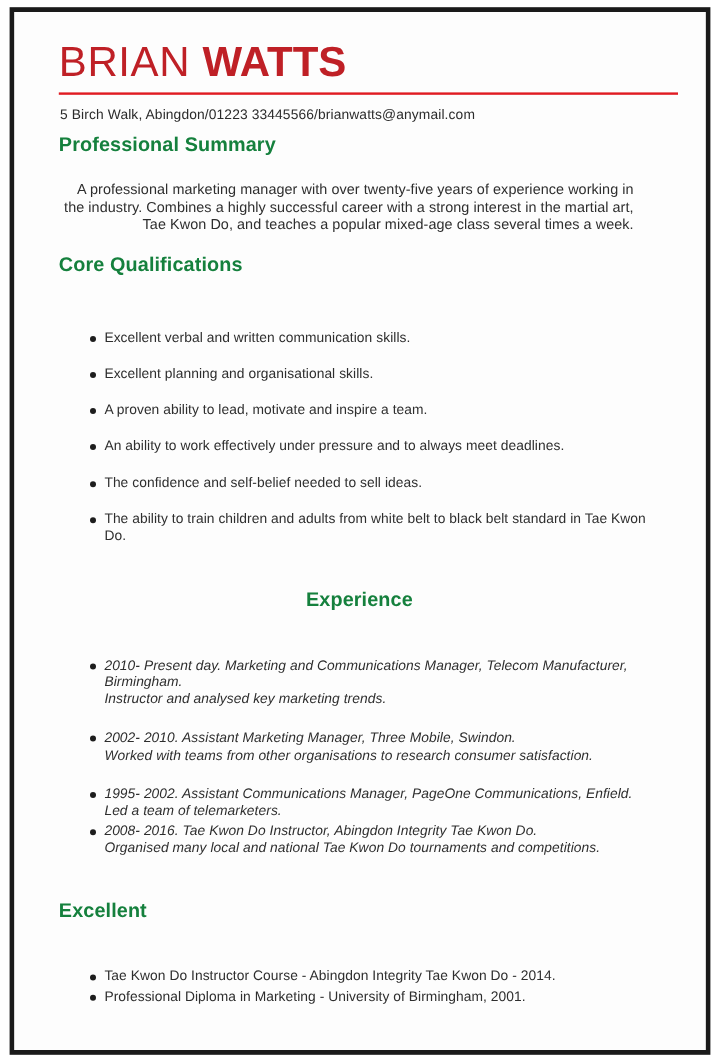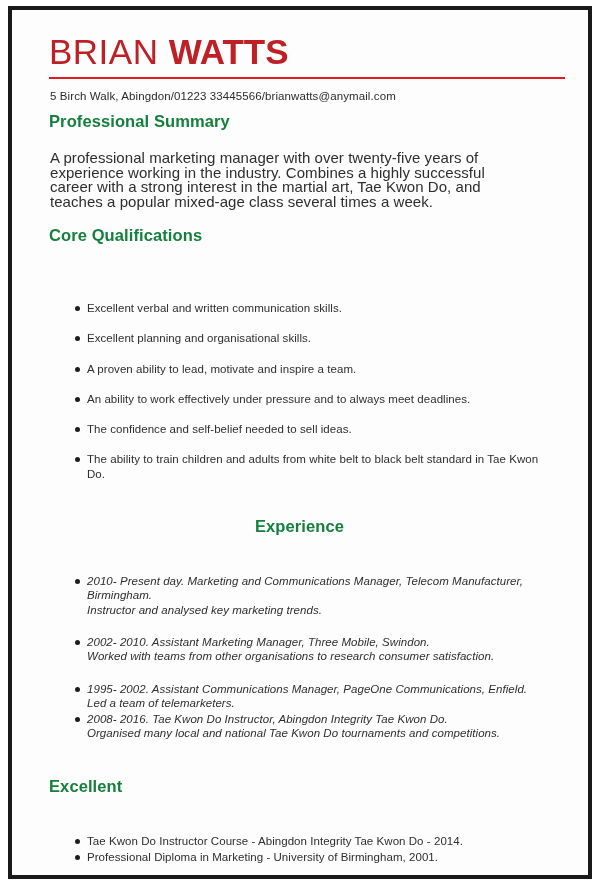--- a/index.html
+++ b/index.html
@@ -80,35 +80,36 @@
     letter-spacing: 0.1px;
     margin: 0;
   }
   .sec-head.summary  { margin-top: 8px; }
   .sec-head.core     { margin-top: 17px; }
   .sec-head.exp      { margin-top: 36px; text-align: center; }
   .sec-head.edu      { margin-top: 36px; }
 
   
   .summary-text {
-    font-size: 15px;
+    font-size: 12px;
     line-height: 14.5px;
     color: #2e2e2e;
     margin: 20px 0 0 1px;
     max-width: 478px;
     letter-spacing: 0.05px;
+    text-align: right;
   }
 
   
   ul.bullets {
     list-style: none;
     margin: 0;
     padding: 0;
   }
-  ul.bullets.core-list { margin-top: 56px; }
+  ul.bullets.core-list { margin-top: 44px; }
   ul.bullets.exp-list  { margin-top: 38px; font-style: italic; }
   ul.bullets.edu-list  { margin-top: 38px; }
 
   ul.bullets > li {
     position: relative;
     padding-left: 38px;
     font-size: 11.5px;
     line-height: 14.3px;
     color: #2e2e2e;
     letter-spacing: 0.05px;

